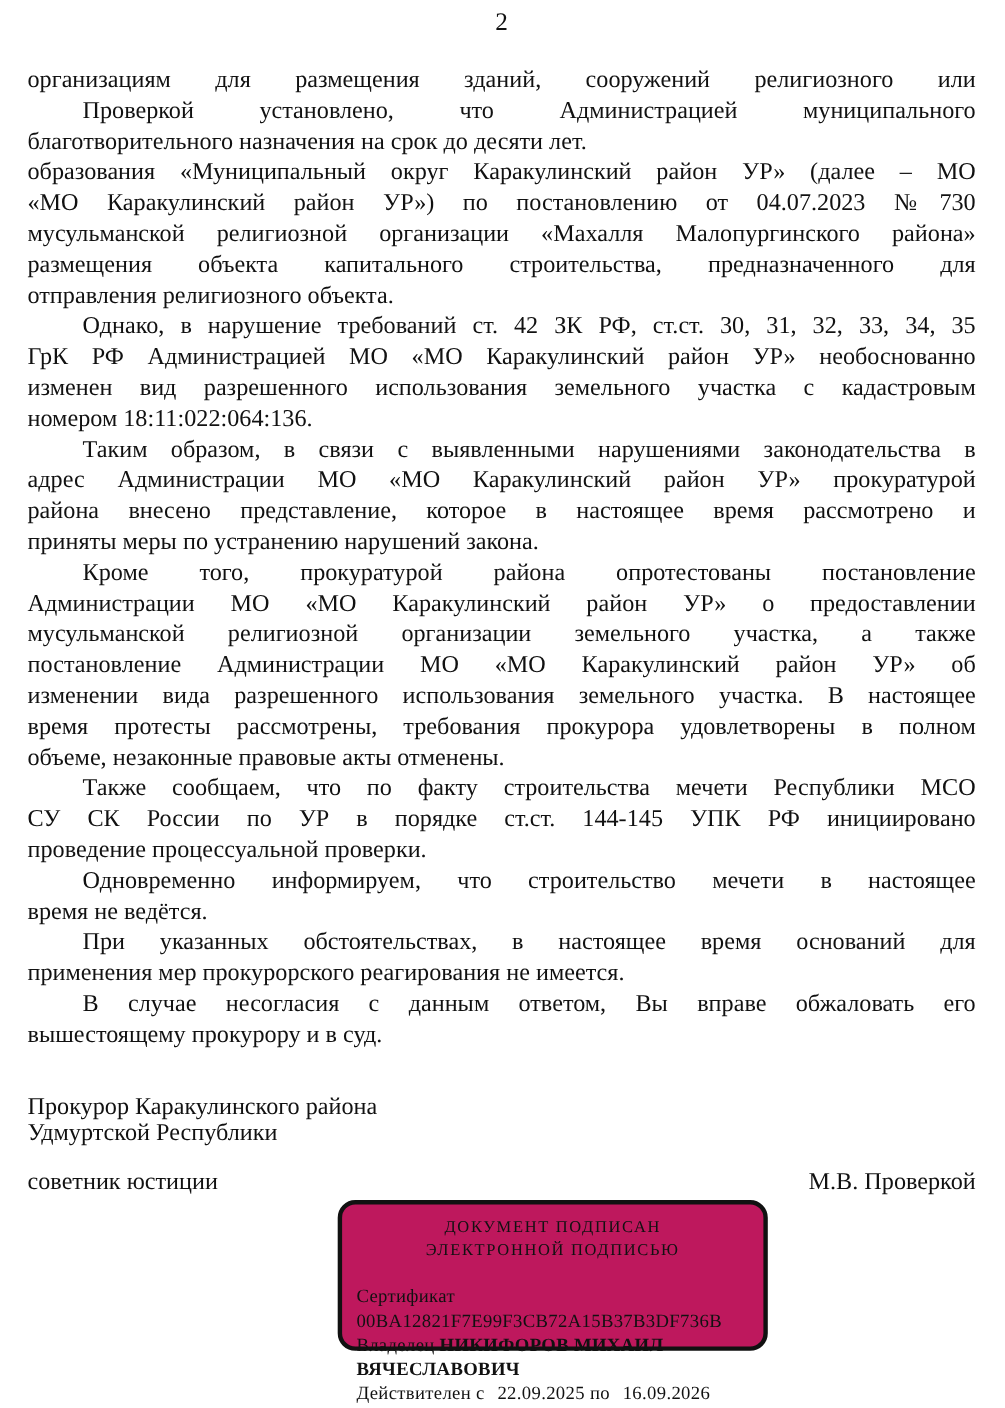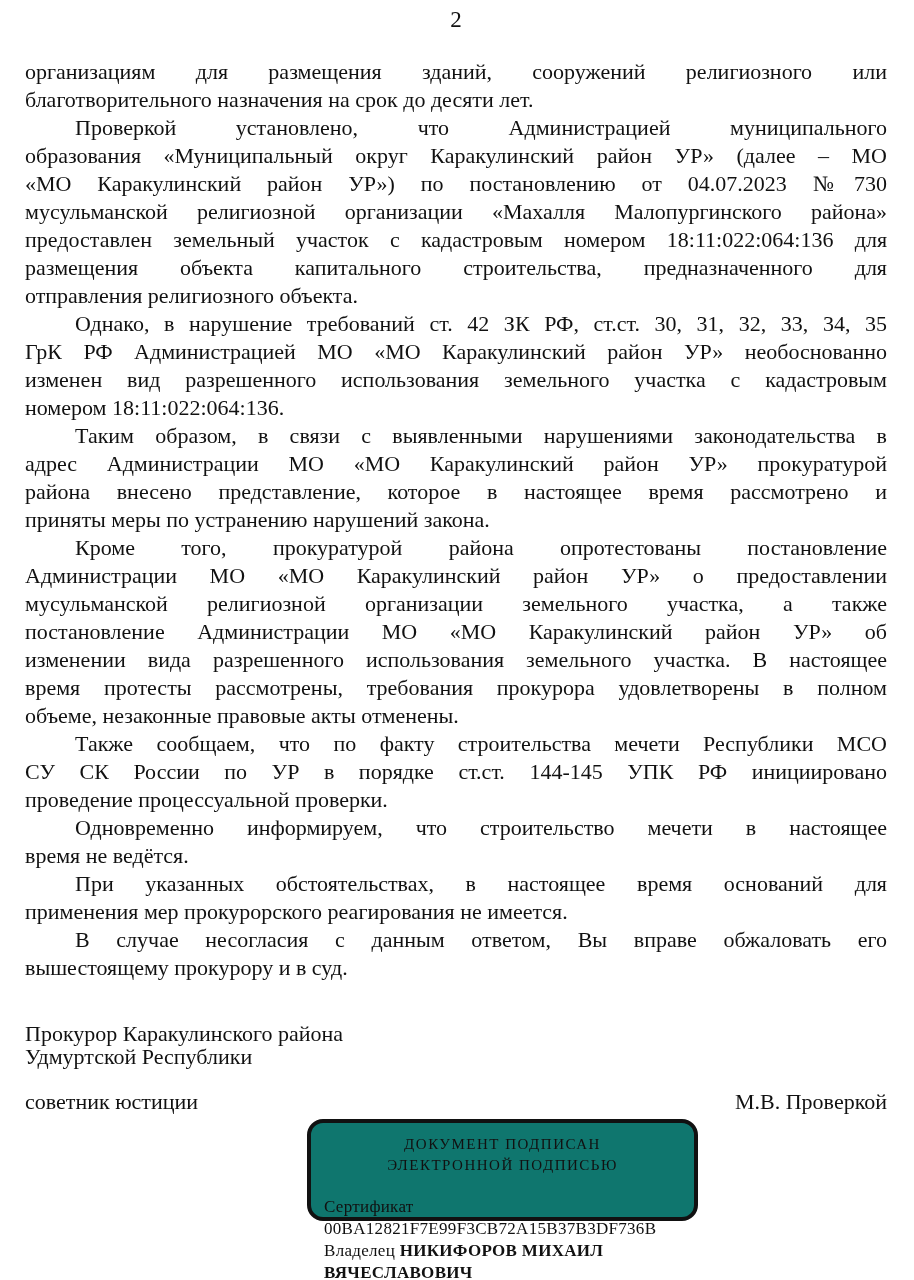--- a/index.html
+++ b/index.html
@@ -31,25 +31,25 @@
   .rank-row {
     display: flex;
     justify-content: space-between;
     margin-top: 20px;
     line-height: 28px;
   }
   .stamp {
     box-sizing: border-box;
     margin: 3px 0 0 282px;
     width: 391px;
-    height: 102px;
+    height: 137px;
     border: 4px solid #111111;
     border-radius: 16px;
     padding-top: 11px;
-    background: #0f766e;
+    background: #be185d;
   }
   .stamp-title {
     text-align: center;
     font-size: 15px;
     letter-spacing: 1.5px;
     line-height: 21px;
   }
   .stamp-details {
     margin-top: 20px;
     padding: 0 10px 0 13px;
@@ -62,26 +62,25 @@
 </style>
 </head>
 <body>
 
 <div class="page">
 
   <div class="page-number">2</div>
 
   <div class="doc-body">
       <div class="line">организациям для размещения зданий, сооружений религиозного или</div>
+      <div class="line indent">Проверкой установлено, что Администрацией муниципального</div>
       <div class="line last">благотворительного назначения на срок до десяти лет.</div>
-      <div class="line indent">Проверкой установлено, что Администрацией муниципального</div>
       <div class="line">образования «Муниципальный округ Каракулинский район УР» (далее – МО</div>
       <div class="line">«МО Каракулинский район УР») по постановлению от 04.07.2023 №730</div>
       <div class="line">мусульманской религиозной организации «Махалля Малопургинского района»</div>
-      <div class="line">предоставлен земельный участок с кадастровым номером 18:11:022:064:136 для</div>
       <div class="line">размещения объекта капитального строительства, предназначенного для</div>
       <div class="line last">отправления религиозного объекта.</div>
       <div class="line indent">Однако, в нарушение требований ст. 42 ЗК РФ, ст.ст. 30, 31, 32, 33, 34, 35</div>
       <div class="line">ГрК РФ Администрацией МО «МО Каракулинский район УР» необоснованно</div>
       <div class="line">изменен вид разрешенного использования земельного участка с кадастровым</div>
       <div class="line last">номером 18:11:022:064:136.</div>
       <div class="line indent">Таким образом, в связи с выявленными нарушениями законодательства в</div>
       <div class="line">адрес Администрации МО «МО Каракулинский район УР» прокуратурой</div>
       <div class="line">района внесено представление, которое в настоящее время рассмотрено и</div>
       <div class="line last">приняты меры по устранению нарушений закона.</div>

